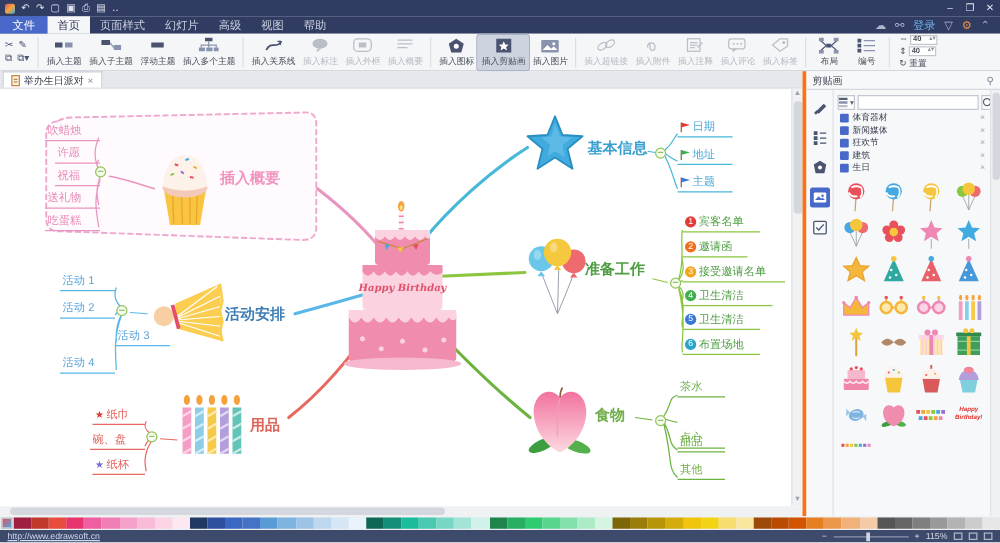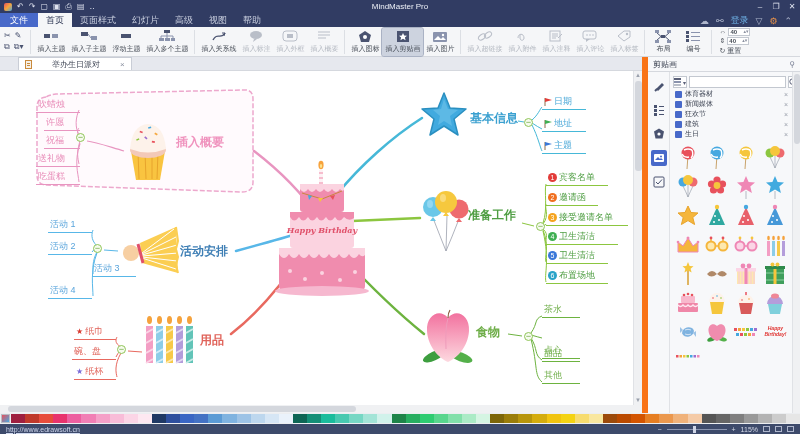--- a/index.html
+++ b/index.html
@@ -34,21 +34,21 @@
   .rbtn.disabled .lbl { color:#b3b8c0; }
   .rbtn.selected { background:#cdd3df; outline:1px solid #aab2c4; }
   .ricon { height:14px; display:flex; align-items:center; justify-content:center; }
   .spacegrp { display:flex; flex-direction:column; justify-content:center; gap:1px; font-size:7px; color:#474d57; padding-left:4px; }
   .spacegrp .row { display:flex; align-items:center; gap:2px; }
   .spin { width:22px; height:8px; border:1px solid #c3c8d0; background:#fff; font-size:6px; display:flex; align-items:center; justify-content:space-between; padding:0 1px; }
   .spin i { font-style:normal; color:#8a90a0; font-size:5px; line-height:3px; }
 
   
   .tabbar { position:absolute; left:0; top:57px; width:642px; height:14px; background:#e6e8ee; border-bottom:1px solid #d5d8de; display:flex; }
-  .doctab { background:#fff; border:1px solid #c9cdd6; border-bottom:none; display:flex; align-items:center; gap:20px; padding:0 6px; font-size:8px; color:#3a4050; margin-left:18px; cursor:pointer; }
+  .doctab { background:#fff; border:1px solid #c9cdd6; border-bottom:none; display:flex; align-items:center; gap:3px; padding:0 6px; font-size:8px; color:#3a4050; margin-left:2px; cursor:pointer; }
   .doctab .close::after { content:"×"; color:#8a90a0; }
   .docicon { width:7px; height:9px; background:#f5f0e8; border:1px solid #c98a3c; display:inline-block; position:relative; }
   .docicon::after { content:""; position:absolute; left:1px; top:2px; width:3px; height:1px; background:#c98a3c; box-shadow:0 2px 0 #c98a3c; }
 
   
   .canvas { position:absolute; left:0; top:71px; width:642px; height:334px; background:#fff; overflow:hidden; }
   .topic { position:absolute; font-weight:bold; font-size:12px; white-space:nowrap; cursor:pointer; }
   .sub { position:absolute; font-size:9px; white-space:nowrap; border-bottom:1px solid; padding:0 2px 1px 2px; cursor:pointer; display:flex; align-items:center; gap:2px; }
   .collapse { position:absolute; width:9px; height:9px; border-radius:50%; border:1px solid #8fc558; background:#f6fbee; color:#6aa63a; font-size:9px; line-height:7px; text-align:center; cursor:pointer; }
   .collapse::after { content:"−"; }
@@ -70,21 +70,21 @@
 
   
   .statusbar { position:absolute; left:0; top:424px; width:800px; height:10px; background:#3d4a6b; color:#d5dae8; font-size:7px; display:flex; align-items:center; padding:0 6px; }
   .statusbar .url { color:#cfd8ee; text-decoration:underline; cursor:pointer; }
   .status-right { margin-left:auto; display:flex; align-items:center; gap:5px; }
   .zoomtrack { width:60px; height:1px; background:#8a94b0; position:relative; }
   .zoomthumb { position:absolute; left:26px; top:-3px; width:3px; height:7px; background:#cfd5e6; }
   .sicon { width:7px; height:6px; border:1px solid #aeb6cc; display:inline-block; }
 
   
-  .sidebar { position:absolute; left:642px; top:57px; width:158px; height:356px; background:#f7f8fa; border-left:6px solid #f97316; }
+  .sidebar { position:absolute; left:642px; top:57px; width:158px; height:356px; background:#f7f8fa; border-left:3px solid #f97316; }
   .sb-header { height:15px; border-bottom:1px solid #d5d8de; display:flex; align-items:center; font-size:8px; color:#3a4050; padding:0 5px; }
   .sb-header .pin { margin-left:auto; color:#7a8096; font-size:8px; cursor:pointer; }
   .sb-strip { position:absolute; left:0; top:15px; width:22px; bottom:0; border-right:1px solid #e0e2e6; display:flex; flex-direction:column; align-items:center; padding-top:6px; gap:8px; }
   .stripbtn { width:16px; height:16px; display:flex; align-items:center; justify-content:center; border-radius:2px; cursor:pointer; }
   .stripbtn.selected { background:#4869c9; }
   .sb-content { position:absolute; left:22px; top:15px; right:8px; bottom:0; padding:3px 2px 0 3px; }
   .searchrow { display:flex; align-items:center; gap:2px; height:14px; }
   .srcbook { width:16px; height:12px; border:1px solid #c3c8d0; background:#fff; display:flex; align-items:center; justify-content:center; font-size:6px; color:#5a6078; cursor:pointer; }
   .srcinput { flex:1; height:12px; border:1px solid #c3c8d0; background:#fff; font-size:7px; padding:0 2px; }
   .srcbtn { width:14px; height:12px; border:1px solid #c3c8d0; background:#fff; display:flex; align-items:center; justify-content:center; cursor:pointer; }
@@ -107,21 +107,20 @@
     <div class="qat">
       <span class="applogo"></span>
       <span>↶</span>
       <span>↷</span>
       <span>▢</span>
       <span>▣</span>
       <span>⎙</span>
       <span>▤</span>
       <span>‥</span>
     </div>
-    <div class="apptitle">MindMaster Pro</div>
     <div class="wincontrols">
       <span>–</span>
       <span>❐</span>
       <span>✕</span>
     </div>
   </div>
 
   <div class="menubar">
     <div class="menu-file">文件</div>
     <div class="menu-tab active">首页</div>

